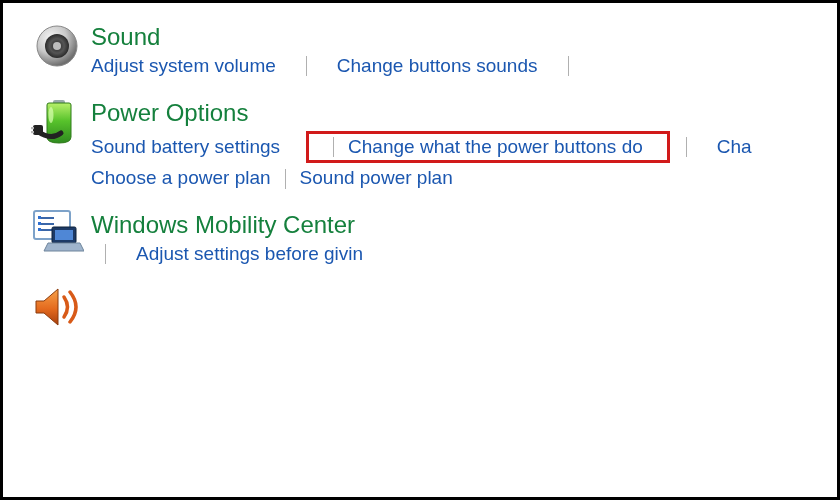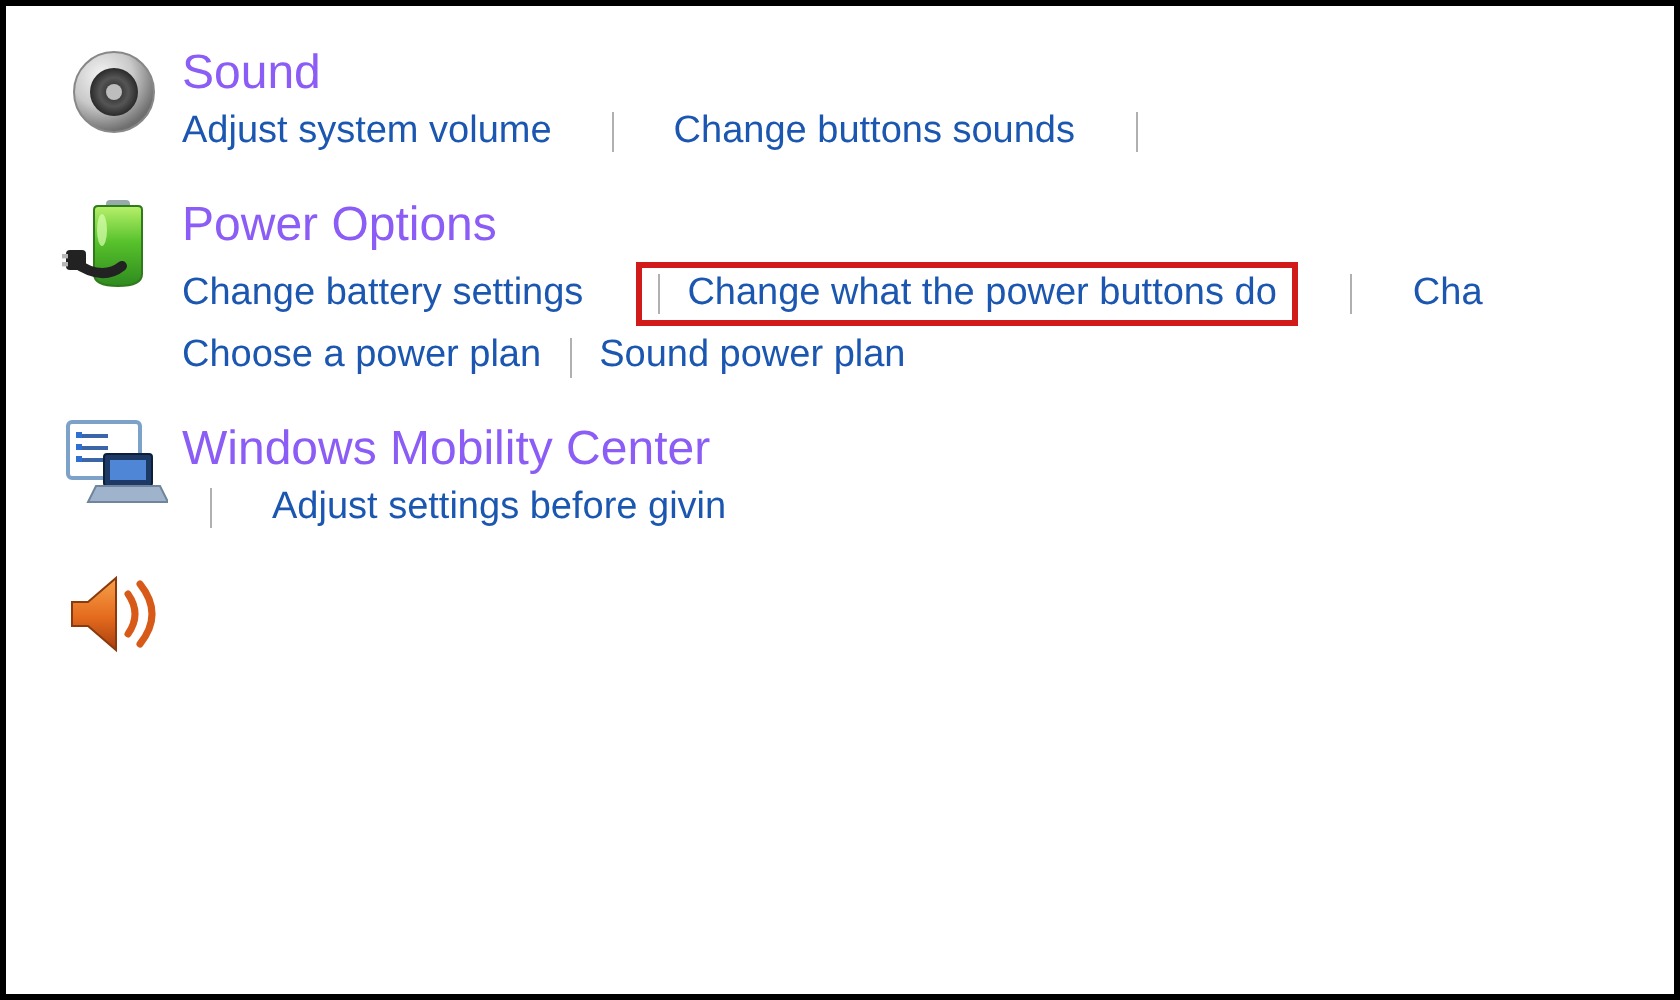--- a/index.html
+++ b/index.html
@@ -20,21 +20,21 @@
     }
     .icon-col {
       width: 68px;
       flex: 0 0 68px;
       display: flex;
       justify-content: center;
     }
     .icon-col svg { display: block; }
     .content-col { flex: 1; min-width: 0; }
     .cat-title {
-      color: #8b5cf6;
+      color: #15803d;
       font-size: 24px;
       font-weight: 400;
       margin-top: 2px;
       margin-bottom: 4px;
       white-space: nowrap;
     }
     .links {
       display: flex;
       flex-wrap: wrap;
       align-items: center;
@@ -58,23 +58,22 @@
       vertical-align: middle;
     }
     .link-row2 {
       margin-top: 4px;
       display: flex;
       align-items: flex-end;
       white-space: nowrap;
     }
     .highlight-box {
       border: 3px solid #d11a1a;
-      padding: 2px 8px;
+      padding: 2px 24px;
       margin-left: 10px;
-      margin-right: 10px;
       display: inline-flex;
       align-items: center;
     }
   </style>
 </head>
 <body>
 
 <div class="section">
   <div class="icon-col">
     <svg width="50" height="50" viewBox="0 0 50 50">
@@ -122,21 +121,21 @@
 
       <path d="M6 34 q14 10 24 2" stroke="#222" stroke-width="5" fill="none" stroke-linecap="round"></path>
       <rect x="2" y="28" width="10" height="10" rx="2" fill="#222"></rect>
       <rect x="-3" y="30" width="6" height="2.2" fill="#b8b8b8"></rect>
       <rect x="-3" y="34" width="6" height="2.2" fill="#b8b8b8"></rect>
     </svg>
   </div>
   <div class="content-col">
     <div class="cat-title">Power Options</div>
     <div class="links">
-      <span class="link">Change battery settings</span>
+      <span class="link">Sound battery settings</span>
       <span class="highlight-box">
         <span class="sep" style="margin-left:0"></span>
         <span class="link">Change what the power buttons do</span>
       </span>
       <span class="sep" style="margin-left:0"></span>
       <span class="link">Cha</span>
     </div>
     <div class="link-row2">
       <span class="link">Choose a power plan</span>
       <span class="sep"></span>

